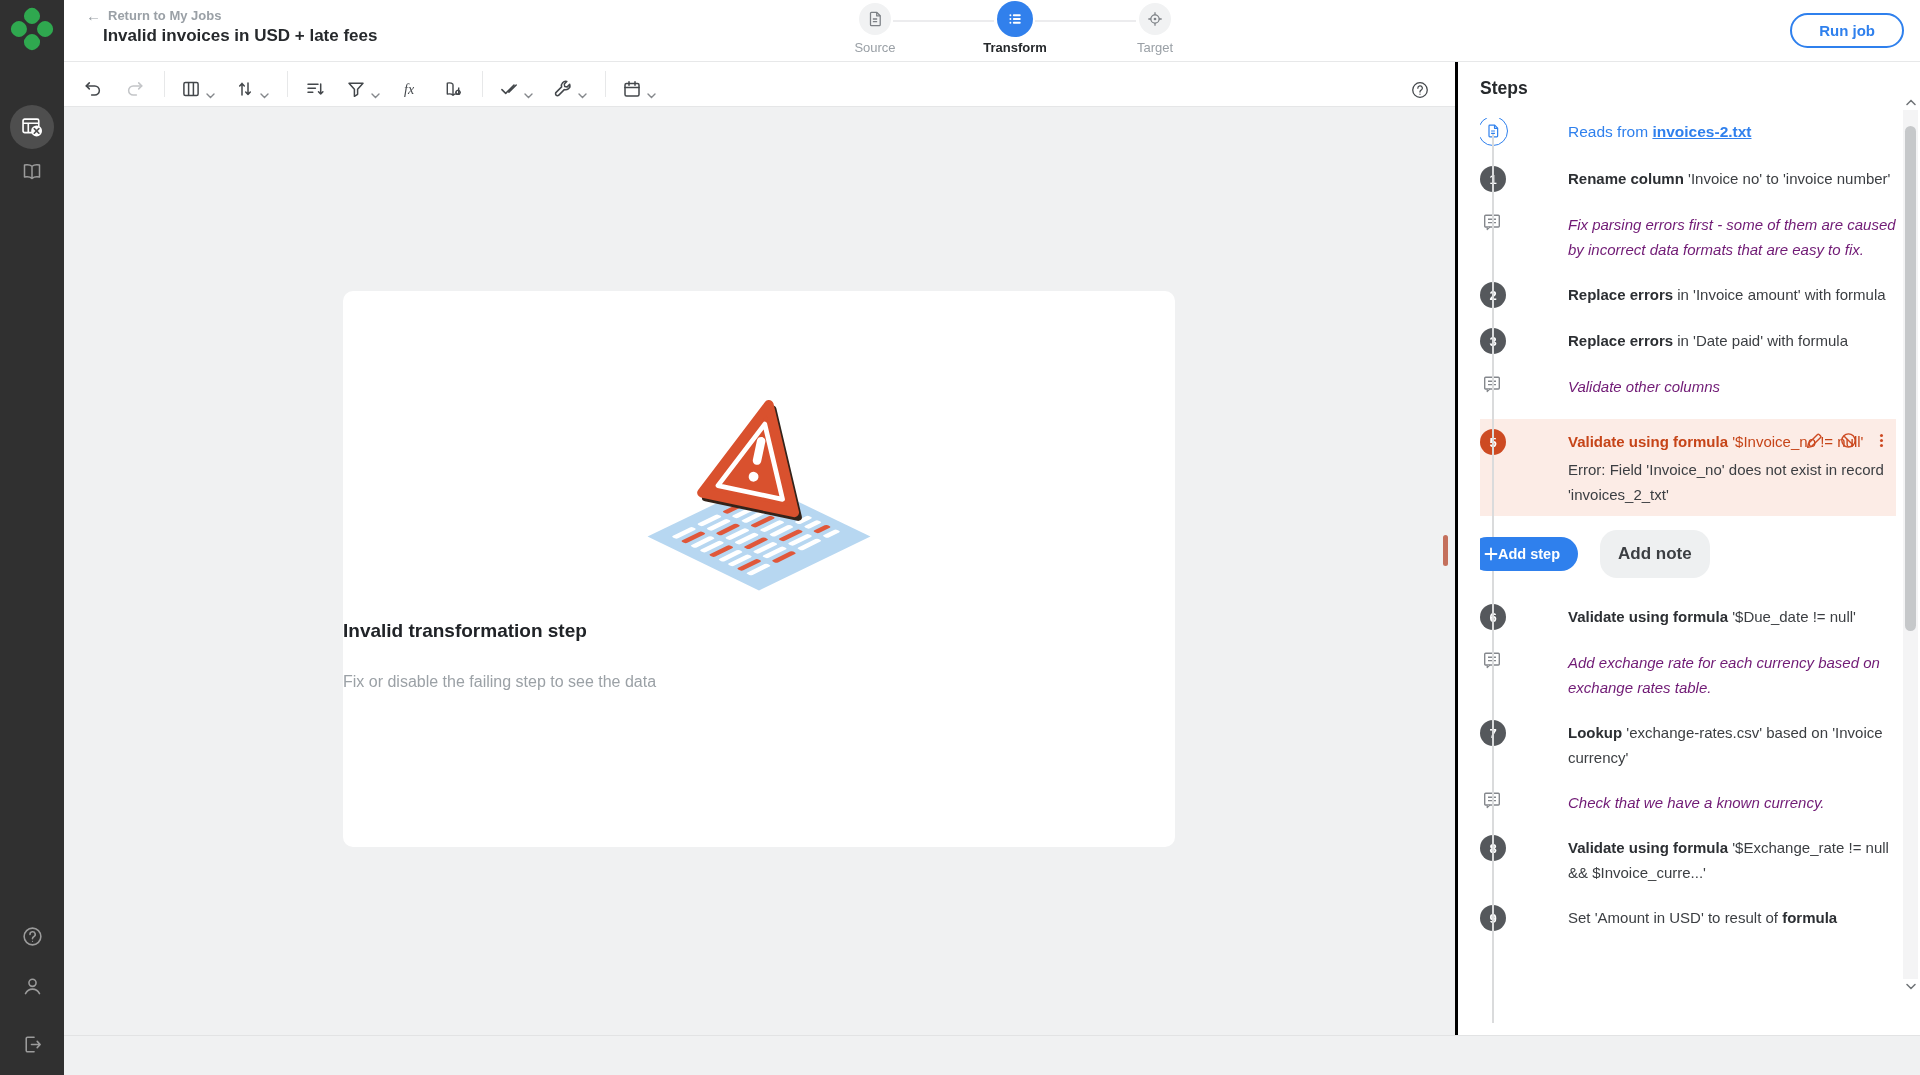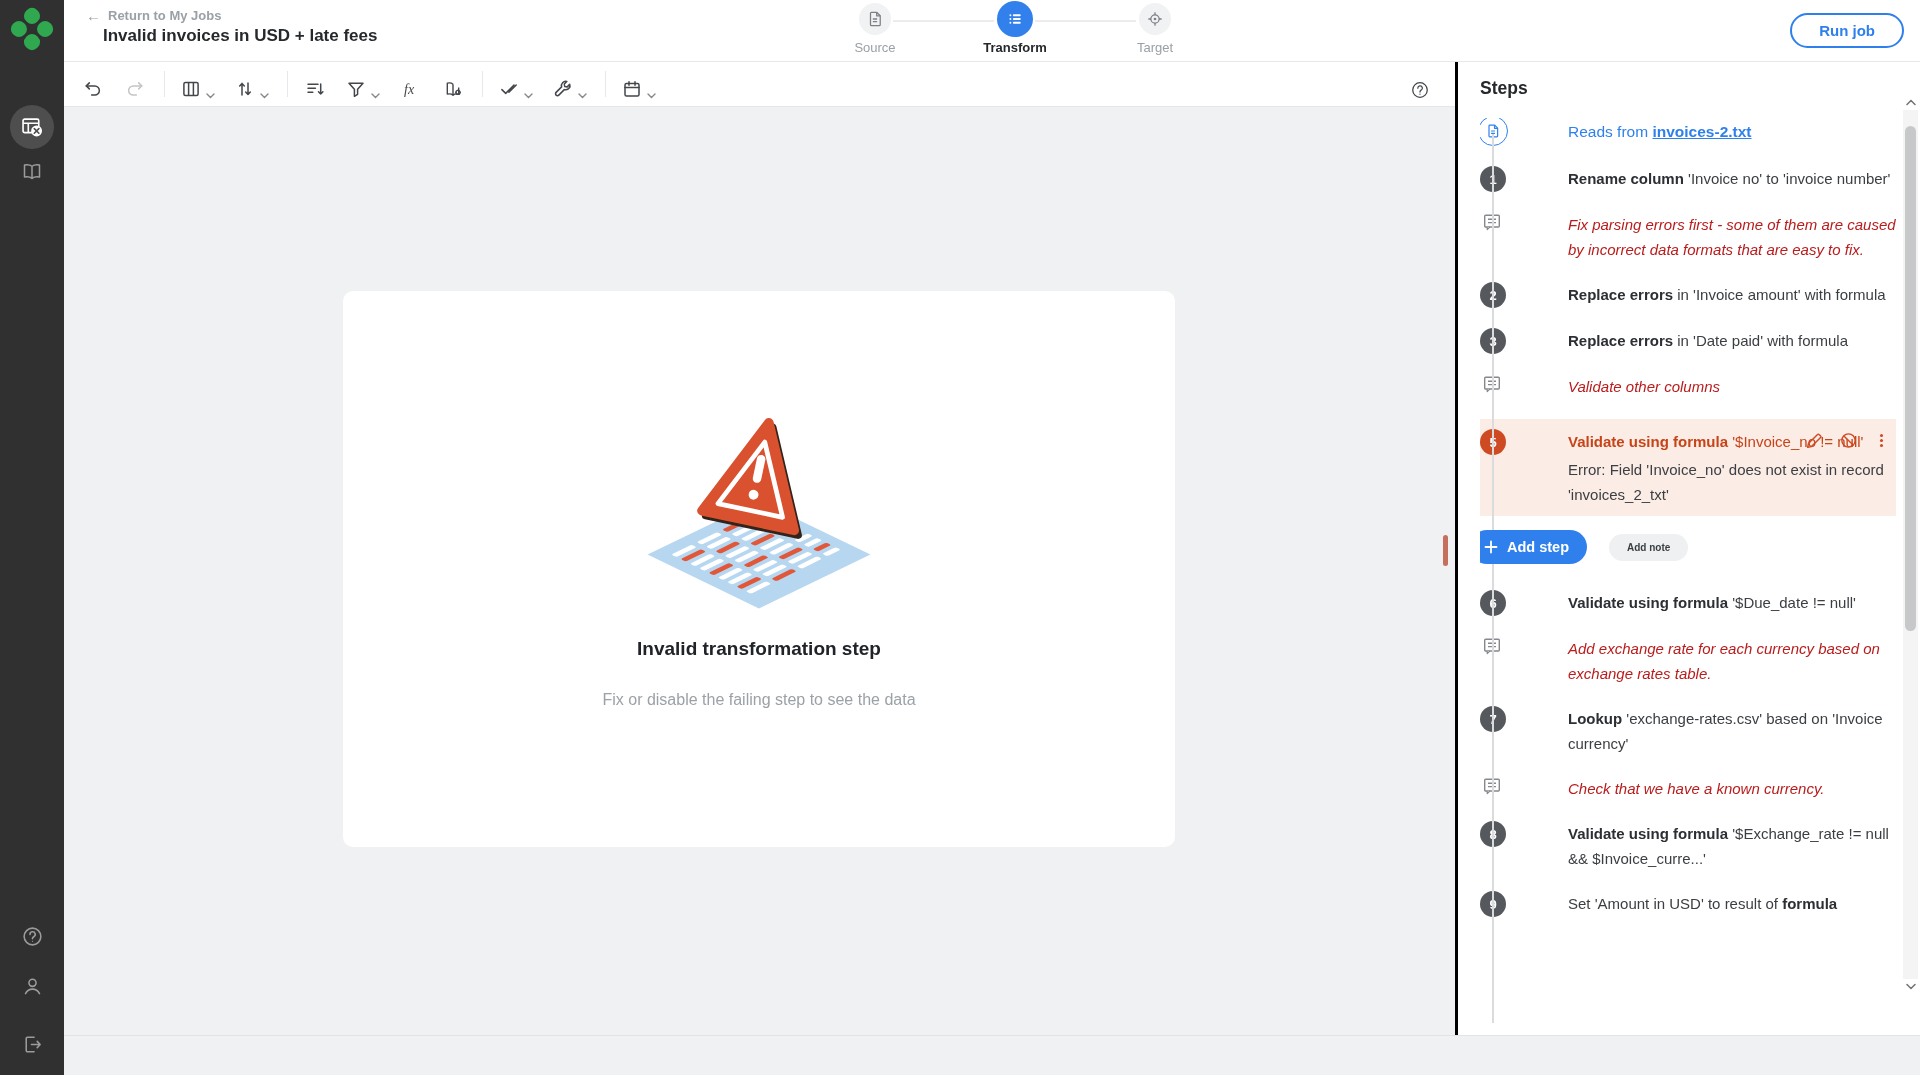--- a/index.html
+++ b/index.html
@@ -36,54 +36,54 @@
   .toolbar { position:absolute; left:64px; top:62px; width:1391px; height:45px; background:#fff; border-bottom:1px solid #e5e6e7; display:flex; align-items:center; padding-left:14px; z-index:10; }
   .tb-btn { height:30px; min-width:30px; padding:0 4px; display:flex; align-items:flex-end; justify-content:center; gap:5px; border:none; background:transparent; border-radius:4px; cursor:pointer; color:#43474b; margin-right:12px; }
   .tb-btn.disabled { color:#c3c5c8; cursor:default; }
   .tb-sep { width:1px; height:26px; background:#e7e8e9; margin:0 12px 0 2px; }
   .tb-help { position:absolute; right:20px; top:8px; margin:0; }
   .chev { display:block; }
 
   
   .canvas { position:absolute; left:64px; top:107px; width:1391px; height:928px; background:#f0f1f2; }
   .card { position:absolute; left:279px; top:184px; width:832px; height:556px; background:#fff; border-radius:10px; }
-  .card-inner { position:absolute; left:0; top:121px; width:100%; text-align:center; }
+  .card-inner { position:absolute; left:0; top:103px; width:100%; }
   .empty-title { margin-top:22px; font-size:19px; font-weight:700; color:#202327; }
   .empty-sub { margin-top:31px; font-size:16px; color:#9ba1a6; }
   .err-tick { position:absolute; left:1379px; top:428px; width:5px; height:31px; border-radius:3px; background:#c4705c; }
 
   
   .bottom-strip { position:absolute; left:64px; top:1035px; width:1856px; height:40px; background:#f0f1f2; border-top:1px solid #e2e3e4; }
 
   
   .panel { position:absolute; left:1455px; top:62px; width:465px; height:973px; background:#fff; border-left:3px solid #000000; overflow:hidden; }
   .panel-title { position:absolute; left:22px; top:16px; font-size:17.5px; font-weight:700; color:#26292c; }
   .steps-list { position:absolute; left:22px; right:24px; top:56px; bottom:0; overflow:hidden; }
   .rail-line { position:absolute; left:12px; top:16px; bottom:12px; width:2px; background:#dadbdc; z-index:1; }
   .srow { position:relative; display:flex; margin-bottom:20px; z-index:0; cursor:pointer;gap:48px; }
   .gutter { flex:none; width:40px; position:relative; }
   .stext { width:332px; font-size:15px; line-height:25px; color:#3b3e42; }
   .stext b { font-weight:700; color:#2c2f33; }
   .stext .frm { }
-  .note-text { width:332px; font-size:15px; line-height:25px; font-style:italic; color:#b91c1c; }
+  .note-text { width:332px; font-size:15px; line-height:25px; font-style:italic; color:#701a75; }
   .num-circle { position:relative; z-index:2; width:26px; height:26px; border-radius:50%; background:#55585c; color:#fff; font-size:13px; font-weight:700; display:flex; align-items:center; justify-content:center; }
   .reads-circle { position:relative; z-index:2; margin-left:-2px; margin-top:-2px; width:30px; height:30px; border-radius:50%; border:1.6px solid #2f80ed; background:#fff; display:flex; align-items:center; justify-content:center; }
   .note-ic { position:relative; z-index:2; margin-left:2px; margin-top:2px; }
   .reads-text { font-size:15.5px; line-height:27px; color:#2f80ed; }
   .reads-text a { color:#2f80ed; font-weight:700; text-decoration:underline; cursor:pointer; }
   .row-error { background:#fcece6; margin-left:-22px; margin-right:-2px; padding:10px 10px 9px 22px; border-radius:2px; margin-bottom:14px; }
   .row-error .num-circle { background:#cd4a22; }
   .row-error .stext { color:#c64418; width:300px; }
   .row-error .stext b { color:#c64418; }
   .err-msg { font-size:15px; line-height:25px; color:#3b3e42; margin-top:3px; width:330px; }
   .err-actions { position:absolute; right:8px; top:12px; display:flex; align-items:center; gap:15px; }
   .err-actions span { cursor:pointer; display:flex; }
   .btn-row { position:relative; z-index:2; display:flex; align-items:center; gap:22px; margin:0 0 26px -10px; }
-  .add-step { display:flex; align-items:center; gap:9px; height:34px; padding:0 18px 0 14px; border:none; border-radius:17px; background:#2f80ed; color:#fff; font-size:14.5px; font-weight:700; font-family:inherit; cursor:pointer; }
-  .add-note { height:27px; padding:0 18px; border:none; border-radius:17px; background:#eef0f1; color:#3b3e42; font-size:10px; font-weight:600; font-family:inherit; cursor:pointer; }
+  .add-step { display:flex; align-items:center; height:34px; padding:0 18px 0 14px; border:none; border-radius:17px; background:#2f80ed; color:#fff; font-size:14.5px; font-weight:700; font-family:inherit; cursor:pointer; }
+  .add-note { height:48px; padding:0 18px; border:none; border-radius:17px; background:#eef0f1; color:#3b3e42; font-size:17px; font-weight:600; font-family:inherit; cursor:pointer; }
 
   
   .pscroll { position:absolute; right:2px; top:34px; bottom:42px; width:15px; }
   .pscroll .track { position:absolute; left:0; top:14px; bottom:14px; width:15px; background:#f4f4f5; }
   .pscroll .thumb { position:absolute; left:2px; top:30px; width:11px; height:505px; border-radius:6px; background:#c6c8ca; cursor:grab; }
   .scroll-arrow { position:absolute; left:1px; width:13px; height:13px; display:flex; align-items:center; justify-content:center; cursor:pointer; }
   .scroll-up { top:0; } .scroll-down { bottom:0; }
 </style>
 </head>
 <body>

